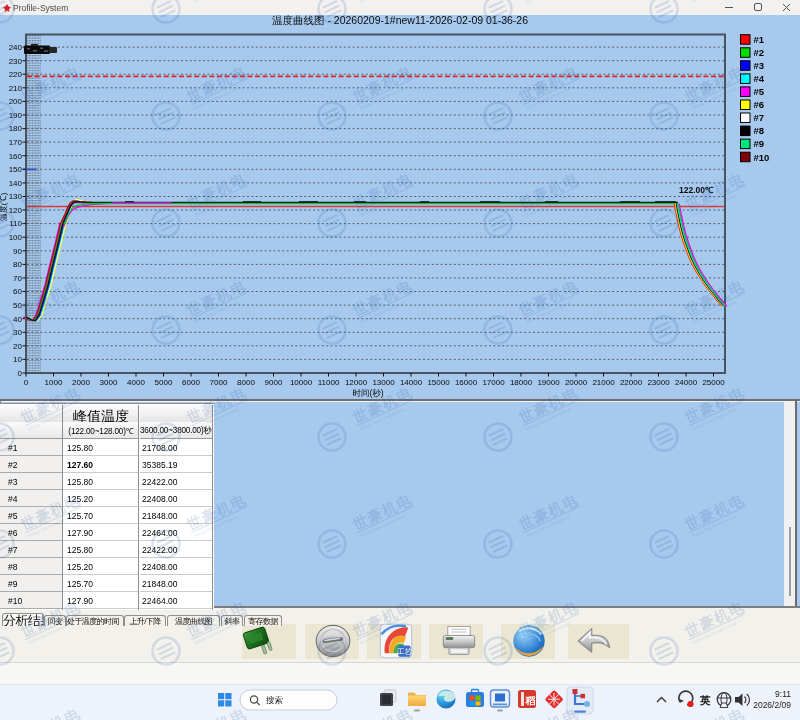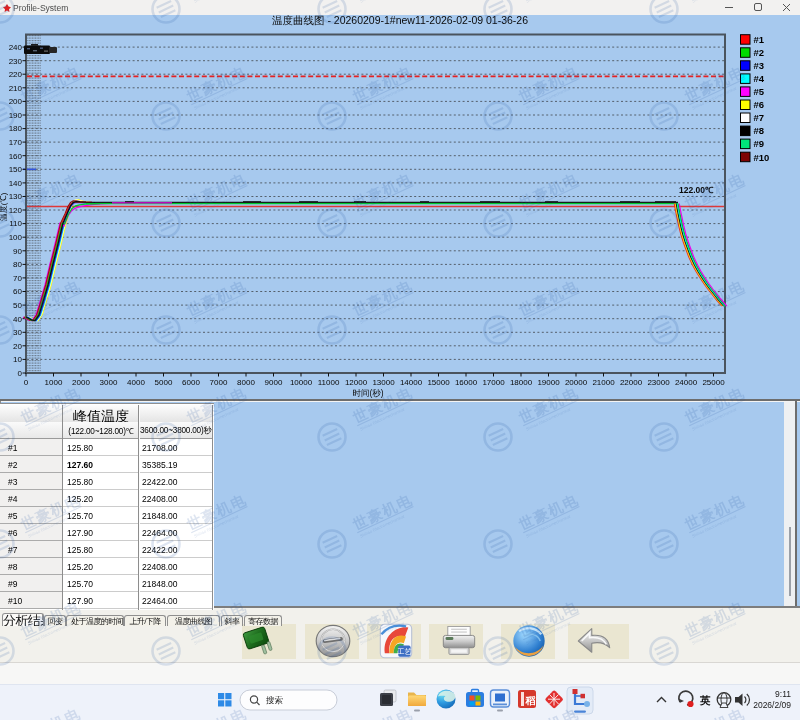--- a/index.html
+++ b/index.html
@@ -300,21 +300,21 @@
 <div class="abs" style="left:62px;top:1px;width:1px;height:205px;background:#8d8d8d;"></div>
 <div class="abs" style="left:138px;top:1px;width:1px;height:205px;background:#8d8d8d;"></div>
 <div class="abs" style="left:139px;top:1px;width:1px;height:205px;background:#fcfcfc;"></div>
 <div class="abs" style="left:212px;top:1px;width:1px;height:205px;background:#8d8d8d;"></div>
 </div>
 </div>
 
 <div id="tabs">
 <div class="abs" style="left:2px;top:613px;width:40px;height:12px;background:#fbfaf7;border:1px solid #8f8f8f;border-bottom:none;border-radius:3px 3px 0 0;font-size:13px;color:#111;text-align:center;line-height:13px;letter-spacing:-0.6px;overflow:hidden;white-space:nowrap;">分析结果</div>
 <div class="abs" style="left:44px;top:615px;width:20px;height:10px;background:#f3f1e9;border:1px solid #8f8f8f;border-bottom:none;border-radius:3px 3px 0 0;font-size:8px;color:#111;text-align:center;line-height:11px;letter-spacing:-0.6px;overflow:hidden;white-space:nowrap;">回变</div>
-<div class="abs" style="left:66px;top:615px;width:56px;height:10px;background:#f3f1e9;border:1px solid #8f8f8f;border-bottom:none;border-radius:3px 3px 0 0;font-size:8px;color:#111;text-align:right;line-height:11px;letter-spacing:-0.6px;overflow:hidden;white-space:nowrap;">处于温度的时间</div>
+<div class="abs" style="left:66px;top:615px;width:56px;height:10px;background:#f3f1e9;border:1px solid #8f8f8f;border-bottom:none;border-radius:3px 3px 0 0;font-size:8px;color:#111;text-align:left;line-height:11px;letter-spacing:-0.6px;overflow:hidden;white-space:nowrap;">处于温度的时间</div>
 <div class="abs" style="left:124px;top:615px;width:40px;height:10px;background:#f3f1e9;border:1px solid #8f8f8f;border-bottom:none;border-radius:3px 3px 0 0;font-size:8px;color:#111;text-align:center;line-height:11px;letter-spacing:-0.6px;overflow:hidden;white-space:nowrap;">上升/下降</div>
 <div class="abs" style="left:167px;top:615px;width:51px;height:10px;background:#f3f1e9;border:1px solid #8f8f8f;border-bottom:none;border-radius:3px 3px 0 0;font-size:8px;color:#111;text-align:center;line-height:11px;letter-spacing:-0.6px;overflow:hidden;white-space:nowrap;">温度曲线图</div>
 <div class="abs" style="left:221px;top:615px;width:20px;height:10px;background:#f3f1e9;border:1px solid #8f8f8f;border-bottom:none;border-radius:3px 3px 0 0;font-size:8px;color:#111;text-align:center;line-height:11px;letter-spacing:-0.6px;overflow:hidden;white-space:nowrap;">斜率</div>
 <div class="abs" style="left:244px;top:615px;width:36px;height:10px;background:#f3f1e9;border:1px solid #8f8f8f;border-bottom:none;border-radius:3px 3px 0 0;font-size:8px;color:#111;text-align:center;line-height:11px;letter-spacing:-0.6px;overflow:hidden;white-space:nowrap;">寄存数据</div>
 </div>
 
 <div id="toolbar">
 <svg class="abs" style="left:0;top:620px;" width="800" height="42" viewBox="0 0 800 42">
 <defs>
 <linearGradient id="gmet" x1="0" y1="0" x2="0" y2="1">

